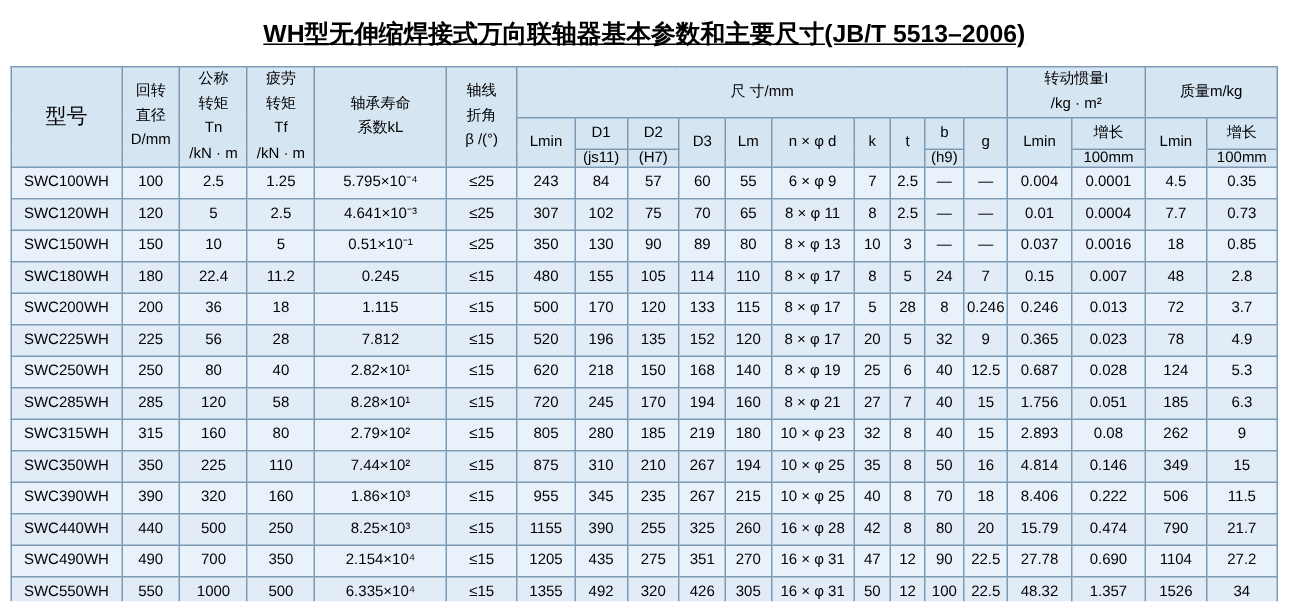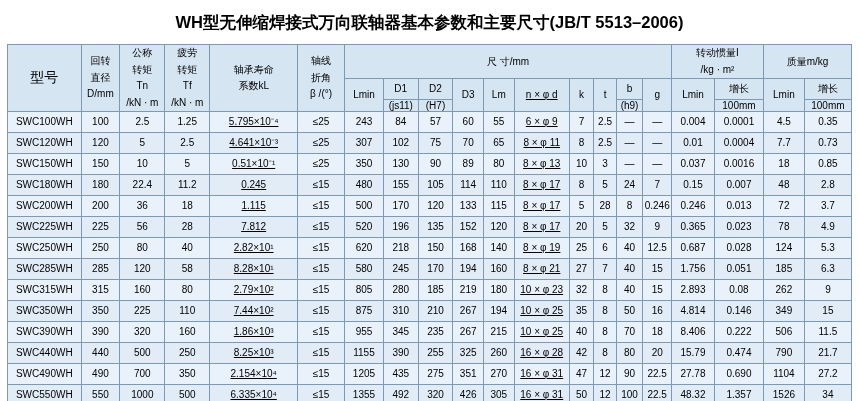--- a/index.html
+++ b/index.html
@@ -17,20 +17,21 @@
     box-sizing: border-box;
   }
   .title {
     text-align: center;
     font-size: 16.5px;
     font-weight: bold;
     color: #000000;
     padding-top: 12px;
     padding-bottom: 10px;
     letter-spacing: 0px;
+    text-decoration: underline;
   }
   table.spec {
     border-collapse: collapse;
     width: 845px;
     margin: 0 auto;
     table-layout: fixed;
   }
   table.spec th, table.spec td {
     border: 1px solid #7a9ab5;
     text-align: center;
@@ -57,21 +58,21 @@
     font-size: 10.5px;
   }
   .hdr-stack {
     display: block;
     line-height: 1.25;
     padding: 2px 1px;
   }
   .hdr-big {
     font-size: 14px;
   }
-  .nowrap { white-space: nowrap; text-decoration: underline; }
+  .nowrap { white-space: nowrap; }
 </style>
 </head>
 <body>
 
 <div id="page">
 
   <div class="title">WH型无伸缩焊接式万向联轴器基本参数和主要尺寸(JB/T 5513–2006)</div>
 
   <table class="spec">
     <colgroup>
@@ -351,21 +352,21 @@
           <td>124</td>
           <td>5.3</td>
         </tr>
         <tr>
           <td class="model">SWC285WH</td>
           <td>285</td>
           <td>120</td>
           <td>58</td>
           <td class="nowrap">8.28×10¹</td>
           <td>≤15</td>
-          <td>580</td>
+          <td>720</td>
           <td>245</td>
           <td>170</td>
           <td>194</td>
           <td>160</td>
           <td class="nowrap">8 × φ 21</td>
           <td>27</td>
           <td>7</td>
           <td>40</td>
           <td>15</td>
           <td>1.756</td>

